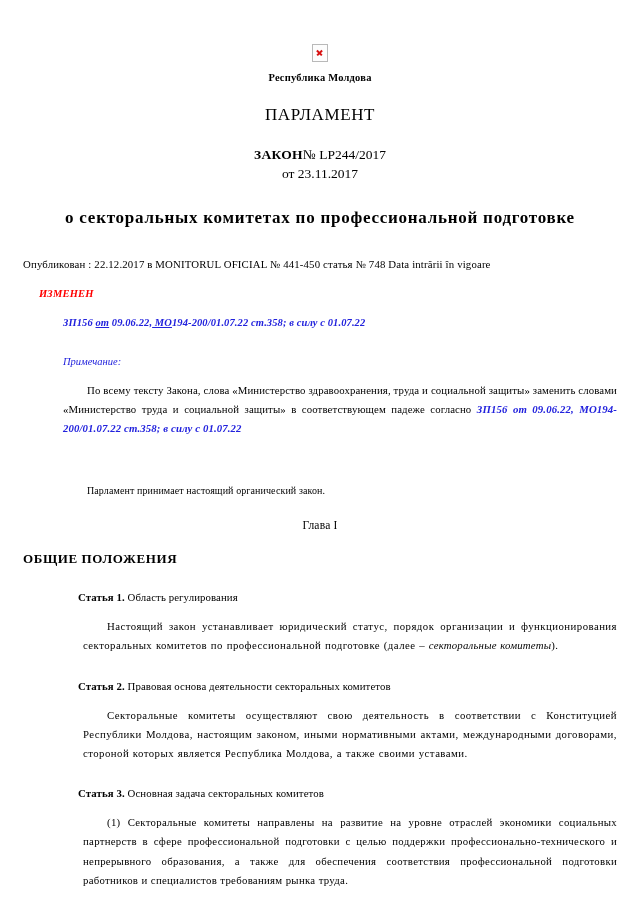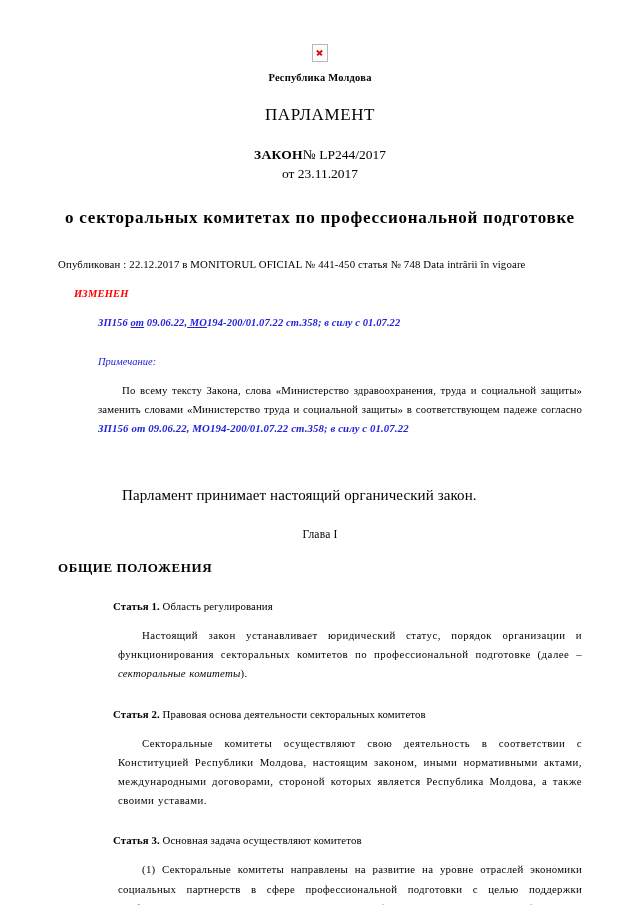--- a/index.html
+++ b/index.html
@@ -12,21 +12,21 @@
     height: 905px;
     font-family: "Liberation Serif", "DejaVu Serif", serif;
     color: #000000;
     overflow: hidden;
   }
   .page {
     width: 640px;
     height: 769px;
     position: relative;
     box-sizing: border-box;
-    padding: 0 58px;
+    padding: 0 23px;
   }
 
   
   .masthead {
     text-align: center;
   }
   .broken-image {
     display: inline-block;
     width: 14px;
     height: 16px;
@@ -131,21 +131,21 @@
   .note-body .ref {
     font-style: italic;
     font-weight: bold;
     color: #2222dd;
   }
 
   
   .body-para {
     margin-top: 14px;
     margin-left: 40px;
-    font-size: 15px;
+    font-size: 10px;
     text-align: justify;
     line-height: 1.75;
     text-indent: 24px;
     letter-spacing: 0.1px;
   }
   .intro-para { margin-top: 44px; }
 
   .chapter {
     margin-top: 20px;
     text-align: center;
@@ -213,16 +213,16 @@
 
   <div class="chapter">Глава I</div>
   <div class="chapter-title">ОБЩИЕ ПОЛОЖЕНИЯ</div>
 
   <div class="article-head"><span class="num">Статья 1.</span><span> Область регулирования</span></div>
   <div class="article-para"><span>Настоящий закон устанавливает юридический статус, порядок организации и функционирования секторальных комитетов по профессиональной подготовке (далее – </span><span class="it">секторальные комитеты</span><span>).</span></div>
 
   <div class="article-head"><span class="num">Статья 2.</span><span> Правовая основа деятельности секторальных комитетов</span></div>
   <div class="article-para">Секторальные комитеты осуществляют свою деятельность в соответствии с Конституцией Республики Молдова, настоящим законом, иными нормативными актами, международными договорами, стороной которых является Республика Молдова, а также своими уставами.</div>
 
-  <div class="article-head"><span class="num">Статья 3.</span><span> Основная задача осуществляют комитетов</span></div>
+  <div class="article-head"><span class="num">Статья 3.</span><span> Основная задача секторальных комитетов</span></div>
   <div class="article-para tight">(1) Секторальные комитеты направлены на развитие на уровне отраслей экономики социальных партнерств в сфере профессиональной подготовки с целью поддержки профессионально-технического и непрерывного образования, а также для обеспечения соответствия профессиональной подготовки работников и специалистов требованиям рынка труда.</div>
 
 </div>
 
 </body></html>

